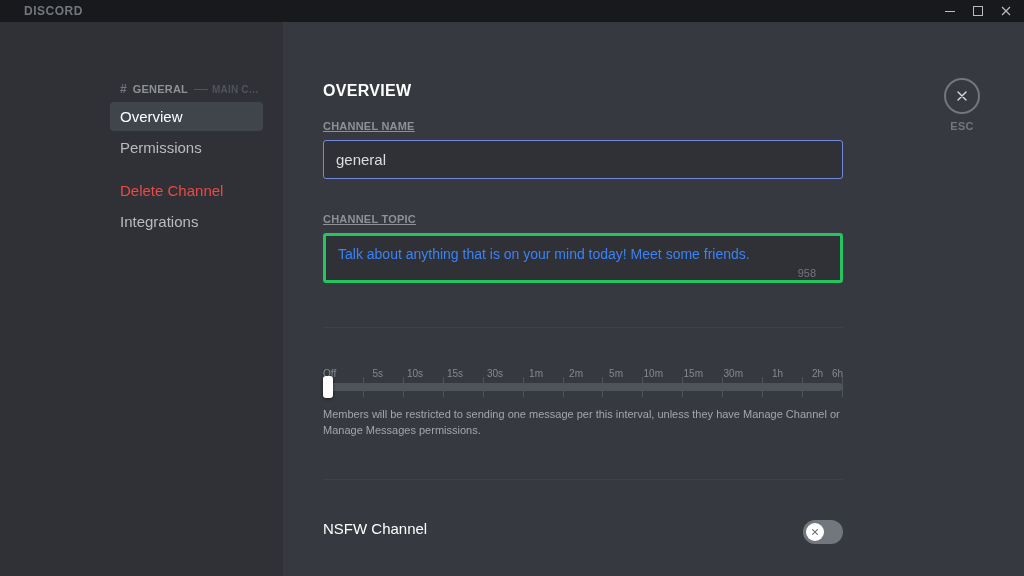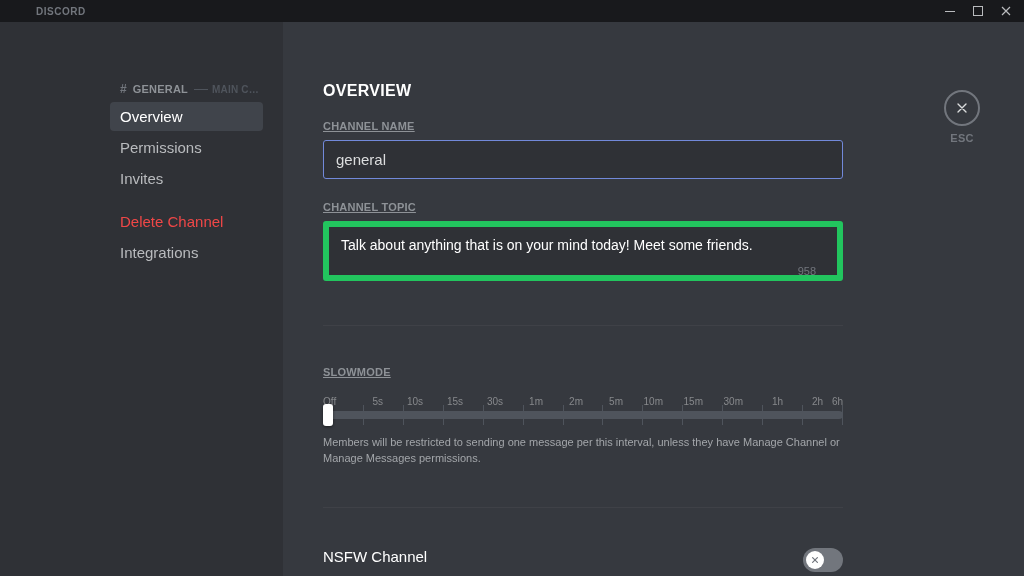--- a/index.html
+++ b/index.html
@@ -1,19 +1,19 @@
 <!DOCTYPE html>
 <html><head>
 <meta charset="utf-8">
 <style>
 * { margin: 0; padding: 0; box-sizing: border-box; font-family: "Whitney", "Helvetica Neue", Helvetica, Arial, sans-serif; }
 html, body { width: 1024px; height: 576px; overflow: hidden; background: #202225; color: #dcddde; }
 
 .titlebar { height: 22px; background: #18191c; display: flex; align-items: center; justify-content: space-between; padding: 0 4px; }
-.titlebar-brand { font-size: 10px; font-weight: 700; color: #72767d; letter-spacing: 0.5px; margin-left: 12px; padding-left: 20px; }
+.titlebar-brand { font-size: 12px; font-weight: 700; color: #72767d; letter-spacing: 0.5px; margin-left: 0; padding-left: 20px; }
 .titlebar-controls { display: flex; gap: 0; }
 .tb-btn { width: 28px; height: 22px; display: flex; align-items: center; justify-content: center; color: #b9bbbe; cursor: pointer; }
 .tb-btn svg { width: 12px; height: 12px; }
 
 .shell { display: flex; width: 100%; height: calc(100% - 22px); background: #36393f; }
 
 .sidebar-col { width: 283px; min-width: 283px; background: #2f3136; padding: 60px 20px 60px 110px; }
 .sidebar-header { display: flex; align-items: center; gap: 6px; margin-bottom: 6px; margin-left: 10px; }
 .sidebar-header .hash { color: #72767d; font-weight: 700; font-size: 12px; }
 .sidebar-header .chname { color: #8e9297; font-weight: 700; font-size: 11px; letter-spacing: .02em; }
@@ -24,46 +24,46 @@
 .side-item.active { background: #40444b; color: #fff; }
 .side-item.danger { color: #f04747; margin-top: 14px; }
 
 .content-col { flex: 1; overflow-y: auto; padding: 60px 40px 20px 40px; position: relative; }
 .content-inner { max-width: 520px; }
 .page-title { font-size: 16px; font-weight: 700; color: #fff; letter-spacing: .02em; margin-bottom: 20px; }
 
 .flabel { font-size: 11px; font-weight: 700; color: #8e9297; letter-spacing: .02em; margin-bottom: 8px; text-decoration: underline; }
 .input { width: 100%; background: #2f3136; border: 1px solid #222428; color: #dcddde; border-radius: 3px; padding: 10px 12px; font-size: 15px; outline: none; }
 .input.focused { border-color: #7289da; }
-.textarea { width: 100%; background: #2f3136; border: 6px solid #22c55e; color: #ffffff; border-radius: 3px; padding: 10px 12px; font-size: 14px; outline: none; resize: none; height: 60px; position: relative; font-family: inherit; }
+.textarea { width: 100%; background: #2f3136; border: 3px solid #22c55e; color: #3b82f6; border-radius: 3px; padding: 10px 12px; font-size: 14px; outline: none; resize: none; height: 50px; position: relative; font-family: inherit; }
 .textarea-wrap { position: relative; }
 .char-left { position: absolute; right: 27px; bottom: 8px; font-size: 11px; color: #72767d; }
 
-.section { margin-top: 22px; }
+.section { margin-top: 34px; }
 .divider { height: 1px; background: #3f4147; margin: 40px 0; }
 
 .slowmode-row { position: relative; margin-top: 18px; }
 .slow-labels { display: flex; justify-content: space-between; font-size: 10px; color: #87898c; margin-bottom: 4px; }
 .slow-labels span { flex: 1; text-align: right; }
 .slow-labels span:first-child { text-align: left; flex: 0.5; }
 .slow-labels span:last-child { text-align: right; flex: 0.5; }
 .slow-track { position: relative; height: 8px; background: #4f545c; border-radius: 4px; }
 .slow-ticks { position: absolute; inset: 0; display: flex; justify-content: space-between; }
 .slow-ticks i { width: 1px; height: 20px; background: #4f545c; margin-top: -6px; }
 .slow-thumb { position: absolute; left: 0; top: 50%; transform: translate(0, -50%); width: 10px; height: 22px; background: #fff; border-radius: 3px; box-shadow: 0 1px 3px rgba(0,0,0,.5); cursor: grab; }
 .hint { font-size: 11px; color: #a3a6aa; margin-top: 16px; line-height: 1.45; }
 
 .toggle-row { display: flex; align-items: flex-start; justify-content: space-between; gap: 20px; }
 .toggle-title { font-size: 15px; color: #fff; font-weight: 500; margin-bottom: 8px; }
 
 .switch { width: 40px; height: 24px; background: #72767d; border-radius: 14px; position: relative; cursor: pointer; flex-shrink: 0; }
 .switch .knob { position: absolute; left: 3px; top: 3px; width: 18px; height: 18px; border-radius: 50%; background: #fff; display: flex; align-items: center; justify-content: center; }
 .switch .knob svg { width: 12px; height: 12px; }
 
-.close-btn { position: absolute; top: 68px; right: 44px; text-align: center; }
+.close-btn { position: absolute; top: 56px; right: 44px; text-align: center; }
 .close-circle { width: 36px; height: 36px; border: 2px solid #72767d; border-radius: 50%; display: flex; align-items: center; justify-content: center; color: #dcddde; cursor: pointer; }
 .close-circle svg { width: 16px; height: 16px; }
 .close-label { font-size: 11px; color: #72767d; margin-top: 6px; font-weight: 600; letter-spacing: .02em; }
 
 ::-webkit-scrollbar { width: 8px; }
 ::-webkit-scrollbar-thumb { background: #202225; border-radius: 4px; }
 ::-webkit-scrollbar-track { background: #2e3338; }
 </style>
 </head>
 <body>
@@ -91,21 +91,20 @@
 
 <div class="shell">
   <div class="sidebar-col">
     <div class="sidebar-header">
       <span class="hash">#</span>
       <span class="chname">GENERAL</span>
       <span class="sub">MAIN CHAN...</span>
     </div>
     <div class="side-item active">Overview</div>
     <div class="side-item">Permissions</div>
-    <div class="side-item">Invites</div>
     <div class="side-item danger">Delete Channel</div>
     <div class="side-item">Integrations</div>
   </div>
 
   <div class="content-col">
     <div class="close-btn">
       <div class="close-circle">
         <svg viewBox="0 0 24 24">
             <path d="M6 6 L18 18 M18 6 L6 18" stroke="currentColor" stroke-width="2" stroke-linecap="round"></path>
           </svg>
@@ -122,21 +121,20 @@
       <div class="section">
         <div class="flabel">CHANNEL TOPIC</div>
         <div class="textarea-wrap">
           <textarea class="textarea" style="">Talk about anything that is on your mind today! Meet some friends.</textarea>
           <span class="char-left">958</span>
         </div>
       </div>
 
       <div class="divider"></div>
 
-      <div class="flabel">SLOWMODE</div>
       <div class="slowmode-row">
         <div class="slow-labels" id="slow-labels">
             <span>Off</span>
             <span>5s</span>
             <span>10s</span>
             <span>15s</span>
             <span>30s</span>
             <span>1m</span>
             <span>2m</span>
             <span>5m</span>

